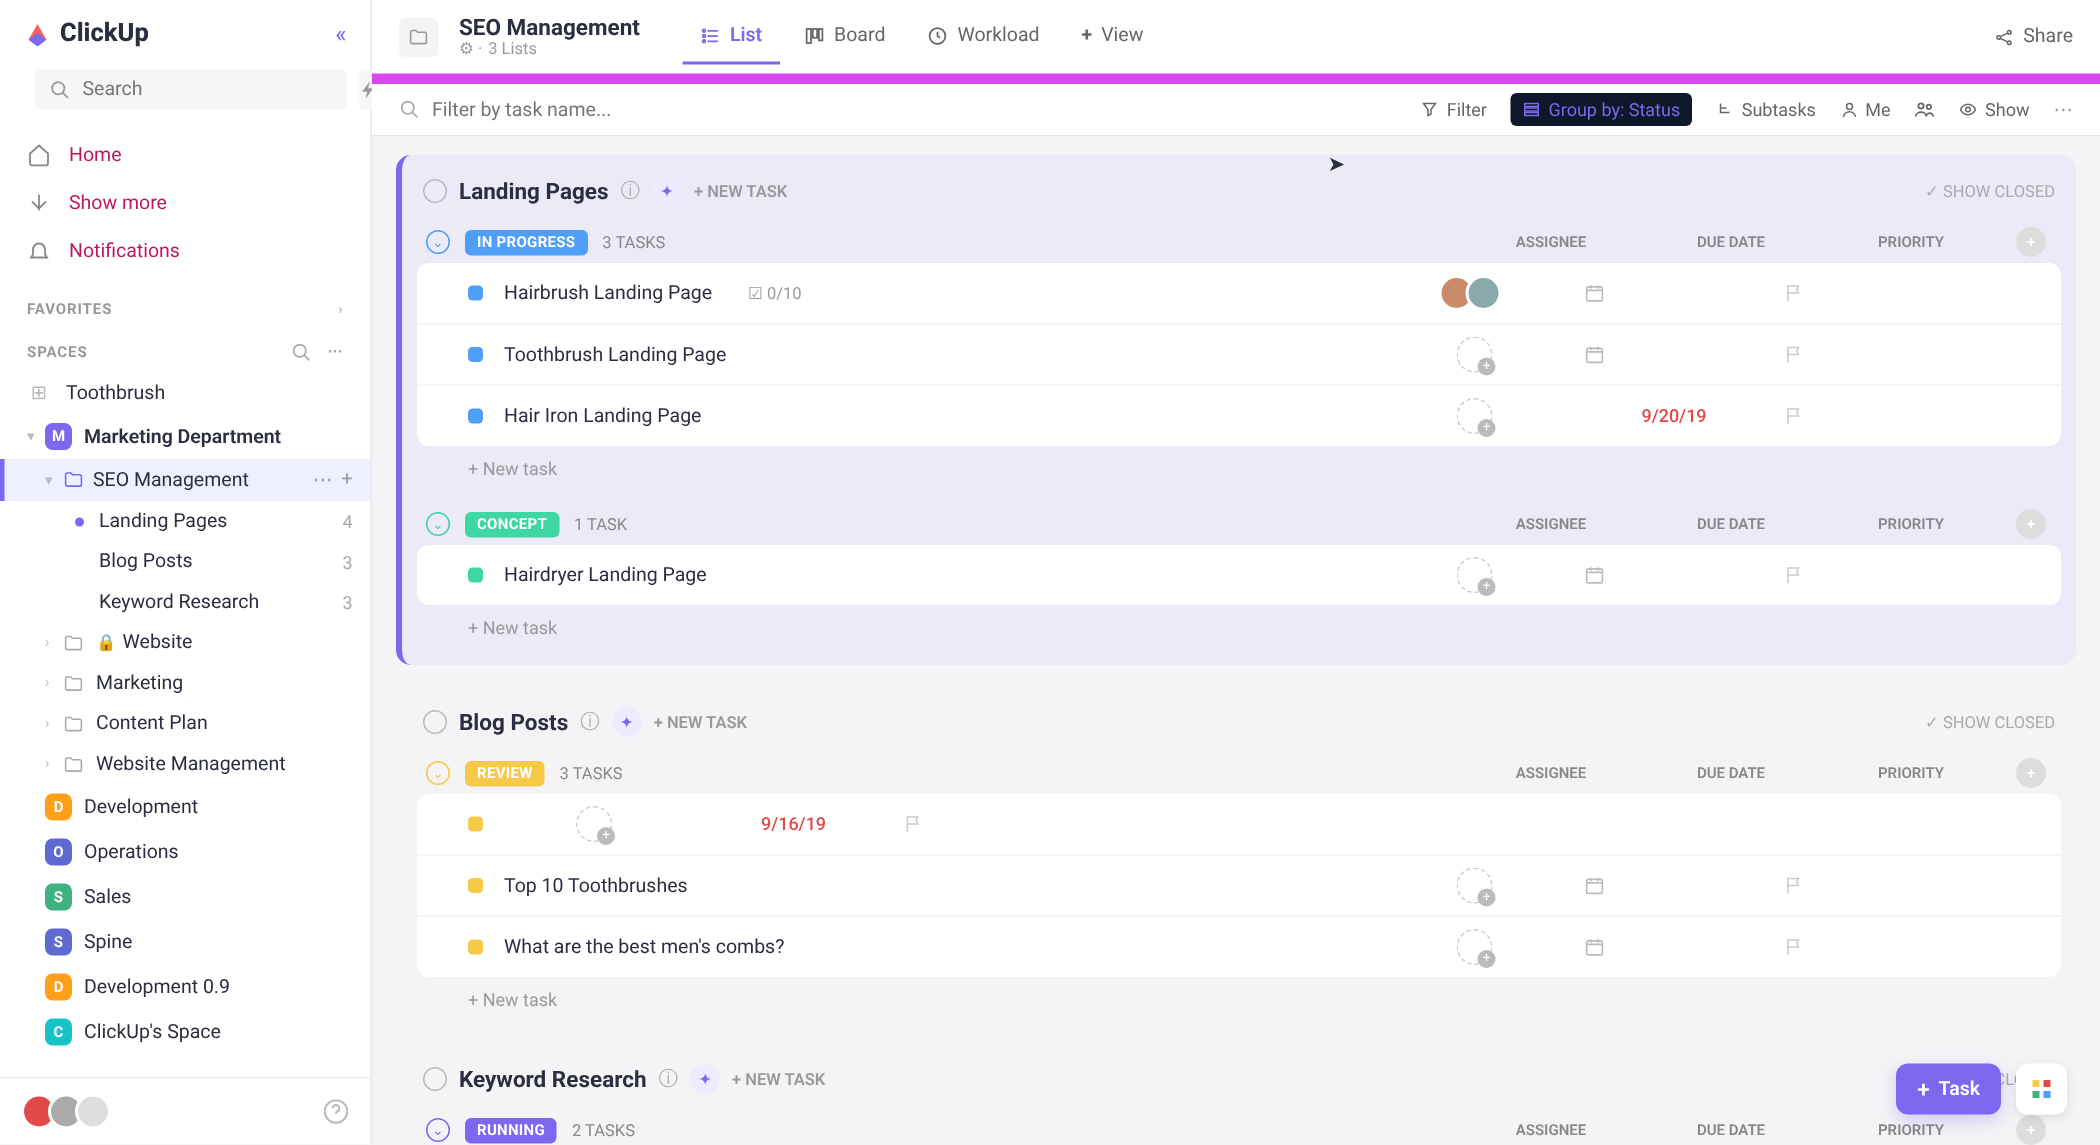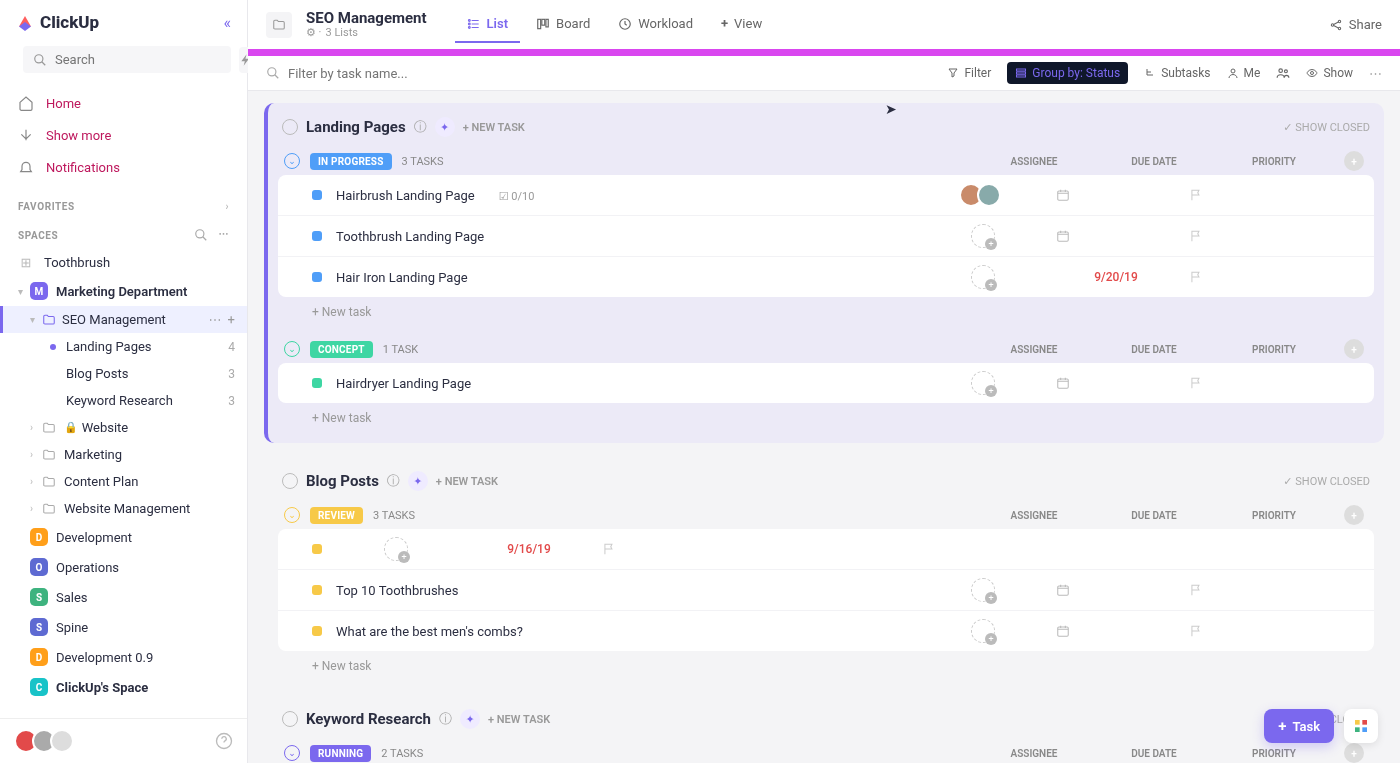--- a/index.html
+++ b/index.html
@@ -283,21 +283,21 @@
           <span class="txt" style="font-weight:400">Spine</span>
         </div>
         <div class="tree-row">
           <span class="caret"></span>
           <span class="sq" style="background:#ff9f1a">D</span>
           <span class="txt" style="font-weight:400">Development 0.9</span>
         </div>
         <div class="tree-row">
           <span class="caret"></span>
           <span class="sq" style="background:#18c3c8">C</span>
-          <span class="txt" style="font-weight:700">ClickUp's Space</span>
+          <span class="txt" style="font-weight:400">ClickUp's Space</span>
         </div>
       </div>
     <div class="sb-bottom">
       <div class="avatars">
         <div class="av" style="background:#e24a4a"></div>
         <div class="av" style="background:#aaa"></div>
         <div class="av" style="background:#ddd"></div>
       </div>
       <div class="help">
           <svg width="18" height="18" viewBox="0 0 24 24" fill="none" stroke="currentColor" stroke-width="1.8">

